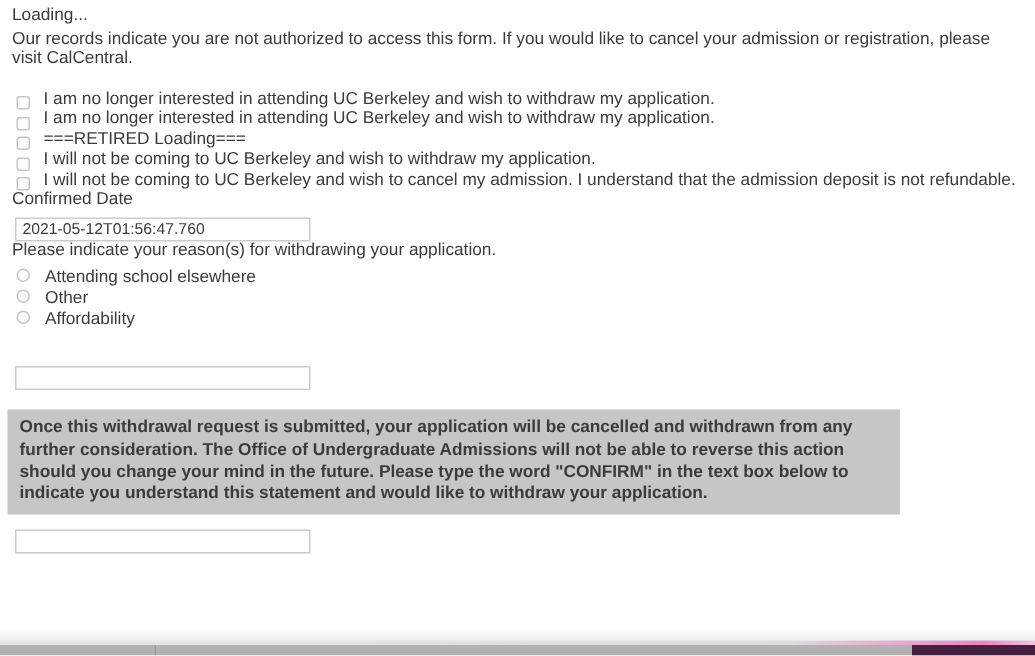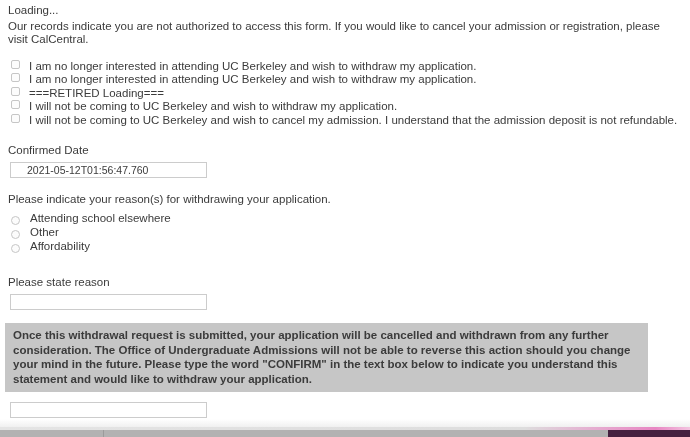--- a/index.html
+++ b/index.html
@@ -19,52 +19,52 @@
     font-family: "Liberation Sans", "DejaVu Sans", sans-serif;
     font-size: 11.5px;
     line-height: 13.5px;
     color: var(--text);
   }
   .loading { margin: 4px 0 0 8px; }
   .intro { margin: 2px 8px 0 8px; max-width: 652px; }
   .intro a { color: var(--text); cursor: pointer; }
 
   .checkbox-group { margin: 13px 0 0 11px; }
-  .cb-row { display: flex; align-items: flex-start; height: 13.6px; }
+  .cb-row { display: flex; align-items: flex-end; height: 13.6px; }
   .cb {
     width: 9px; height: 9px; flex: none;
     border: 1px solid #c6c6c6; border-radius: 2px;
     background: #fcfcfc; margin-right: 9px; cursor: pointer;
   }
 
   .field-block { margin-left: 8px; }
-  .sec-confirmed { margin-top: 17px; }
+  .sec-confirmed { }
   .text-input {
     display: block; margin: 4px 0 0 2px;
     width: 197px; height: 16px;
     border: 1px solid var(--input_border);
     font-family: "Liberation Sans", sans-serif;
     font-size: 10.5px; color: var(--text);
-    padding: 1px 16px; background: #fff; outline: none; border-radius: 0;
+    padding: 1px 4px; background: #fff; outline: none; border-radius: 0;
   }
 
-  .sec-reasons { margin-top: 15px; }
+  .sec-reasons { }
   .radio-group { margin: 5px 0 0 3px; }
-  .rd-row { display: flex; align-items: flex-end; height: 14px; }
+  .rd-row { display: flex; align-items: flex-start; height: 14px; }
   .rb {
     width: 9px; height: 9px; flex: none;
     border: 1px solid #c6c6c6; border-radius: 50%;
     background: #fcfcfc; margin-right: 10px; cursor: pointer;
   }
 
   .sec-state-reason { margin-top: 23px; }
 
   .warning {
     margin: 13px 5px 0 5px;
-    width: 643px;
+    width: 595px;
     background: var(--warning_bg);
     padding: 5px 8px 6px 8px;
     font-weight: bold;
     line-height: 14.6px;
   }
 
   .sec-confirm { margin: 10px 0 0 8px; }
 
   .bottom-bars { position: absolute; left: 0; right: 0; bottom: 0; }
   .bar-fade { height: 8px; background: linear-gradient(#ffffff, #f0f0f0); }
@@ -124,21 +124,20 @@
       <span>Other</span>
     </div>
     <div class="rd-row">
       <span class="rb"></span>
       <span>Affordability</span>
     </div>
   </div>
 </div>
 
 <div class="field-block sec-state-reason">
-  <div>Please state reason</div>
   <input class="text-input" type="text" value="" style="">
 </div>
 
 <div class="warning">Once this withdrawal request is submitted, your application will be cancelled and withdrawn from any further consideration. The Office of Undergraduate Admissions will not be able to reverse this action should you change your mind in the future. Please type the word "CONFIRM" in the text box below to indicate you understand this statement and would like to withdraw your application.</div>
 
 <div class="sec-confirm">
   <input class="text-input" type="text" value="" style="">
 </div>
 
 <div class="bottom-bars">

